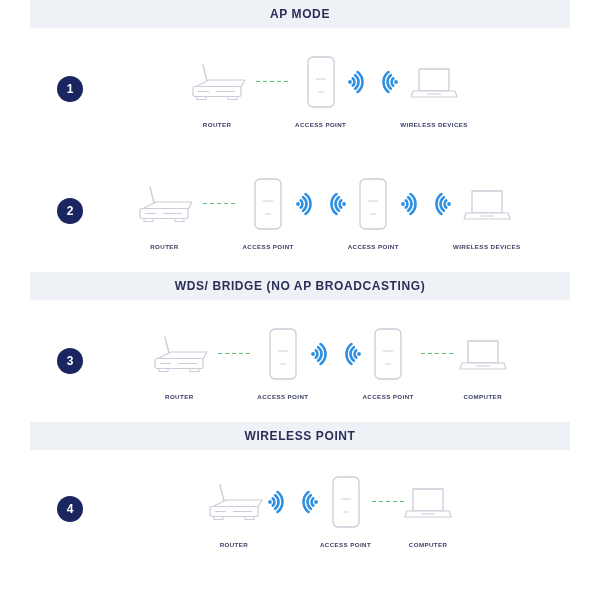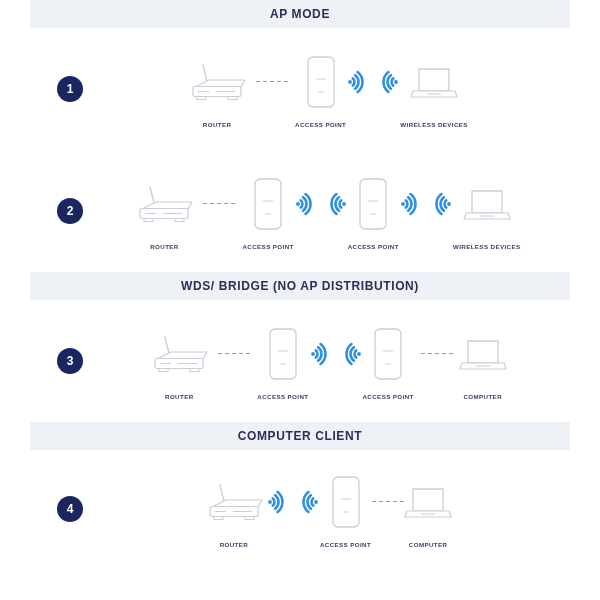--- a/index.html
+++ b/index.html
@@ -246,21 +246,21 @@
                 <line x1="16" y1="29" x2="30" y2="29" stroke="#c9ced8" stroke-width="1"></line>
               </svg>
             </div>
             <div class="cap">WIRELESS DEVICES</div>
           </div>
         </div>
       </div>
     </div>
     <div class="section">
       <div class="band">
-        <div class="band-title">WDS/ BRIDGE (NO AP DISTRIBUTION)</div>
+        <div class="band-title">WDS/ BRIDGE (NO AP BROADCASTING)</div>
       </div>
       <div class="body-row" style="height:122px">
         <div class="badge">3</div>
         <div class="devices">
           <div class="node">
             <div class="art">
               <svg width="64" height="42" viewBox="0 0 64 42">
                 <line x1="18" y1="4" x2="22" y2="20" stroke="#c9ced8" stroke-width="1.4" stroke-linecap="round"></line>
                 <path d="M10 26 L24 19 L60 19 L56 26 Z" fill="#fff" stroke="#c9ced8" stroke-width="1.2" stroke-linejoin="round"></path>
                 <rect x="8" y="25.5" width="48" height="10" rx="2" fill="#fff" stroke="#c9ced8" stroke-width="1.2"></rect>
@@ -333,21 +333,21 @@
                 <line x1="16" y1="29" x2="30" y2="29" stroke="#c9ced8" stroke-width="1"></line>
               </svg>
             </div>
             <div class="cap">COMPUTER</div>
           </div>
         </div>
       </div>
     </div>
     <div class="section">
       <div class="band">
-        <div class="band-title">COMPUTER CLIENT</div>
+        <div class="band-title">WIRELESS POINT</div>
       </div>
       <div class="body-row" style="height:118px">
         <div class="badge">4</div>
         <div class="devices">
           <div class="node">
             <div class="art">
               <svg width="64" height="42" viewBox="0 0 64 42">
                 <line x1="18" y1="4" x2="22" y2="20" stroke="#c9ced8" stroke-width="1.4" stroke-linecap="round"></line>
                 <path d="M10 26 L24 19 L60 19 L56 26 Z" fill="#fff" stroke="#c9ced8" stroke-width="1.2" stroke-linejoin="round"></path>
                 <rect x="8" y="25.5" width="48" height="10" rx="2" fill="#fff" stroke="#c9ced8" stroke-width="1.2"></rect>

